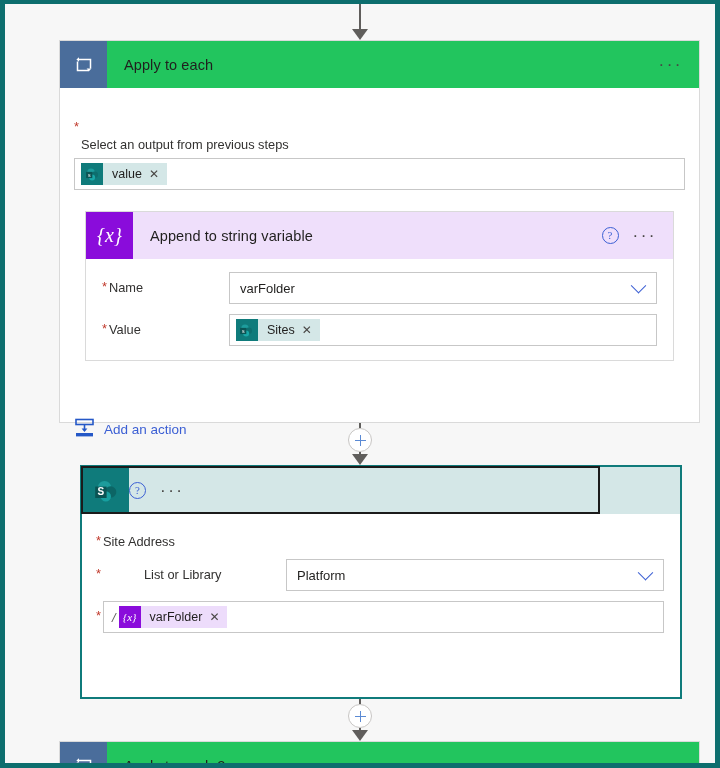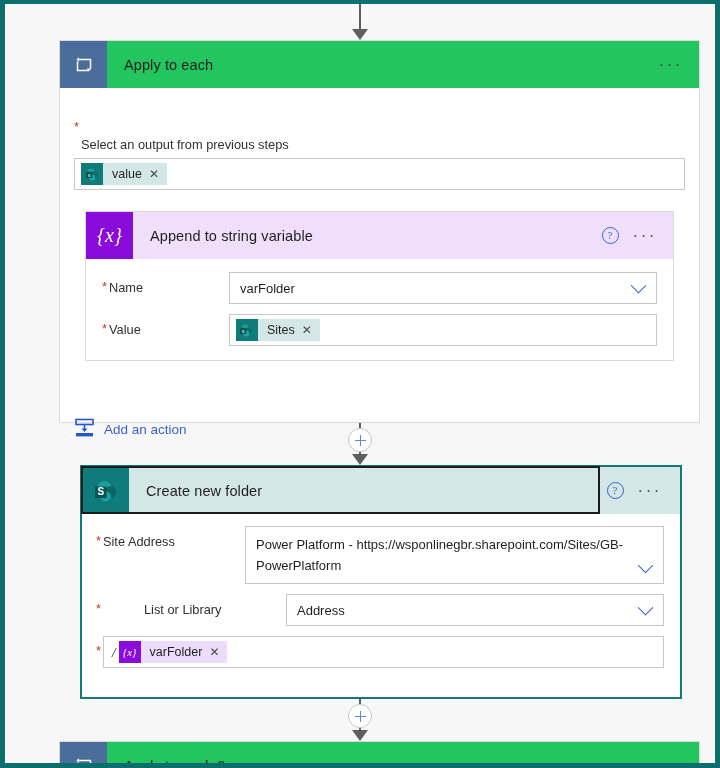--- a/index.html
+++ b/index.html
@@ -379,46 +379,41 @@
       <div class="card-header sp" style="height:47px;">
         <div class="hdr-icon sp">
           <svg width="26" height="26" viewBox="0 0 26 26" aria-hidden="true">
             <circle cx="11.5" cy="9.5" r="6.6" fill="#1d9c9c"></circle>
             <circle cx="17.5" cy="14" r="5.8" fill="#0c6565"></circle>
             <circle cx="12.8" cy="18.4" r="5.2" fill="#17a0a0"></circle>
             <rect x="2.2" y="8.6" width="11.4" height="11.4" fill="#0a5454"></rect>
             <text x="7.9" y="17.4" font-size="10" fill="#ffffff" font-family="Liberation Sans, sans-serif" font-weight="bold" text-anchor="middle">S</text>
           </svg>
         </div>
-        <div class="hdr-title">Create new folder</div>
         <div class="hdr-actions" style="padding-right:18px;">
           <div class="help-icon">?</div>
           <div class="ellipsis">···</div>
         </div>
       </div>
 
       <div class="selected-outline" style="top:-1px; left:-1px; width:519px; height:48px;"></div>
     </div>
 
     <div style="padding:12px 16px 0 14px;">
 
       <div class="field-row">
         <span class="req" style="padding-top:8px;">*</span>
         <span class="field-label" style="width:142px;">Site Address</span>
-        <span class="field-control multiline">
-          <span>Power Platform - https://wsponlinegbr.sharepoint.com/Sites/GB-PowerPlatform</span>
-          <span class="chevron low"></span>
-        </span>
       </div>
 
       <div class="field-row">
         <span class="req" style="padding-top:8px;">*</span>
         <span class="field-label" style="width:142px;margin-left:41px;">List or Library</span>
         <span class="field-control">
-          <span>Address</span>
+          <span>Platform</span>
           <span class="chevron"></span>
         </span>
       </div>
 
       <div class="field-row">
         <span class="req" style="padding-top:8px;">*</span>
         <span class="field-control" style="padding-left:8px;">
           <span class="slash-prefix">/</span>
           <span class="token varp">
             <span class="token-icon varp">

